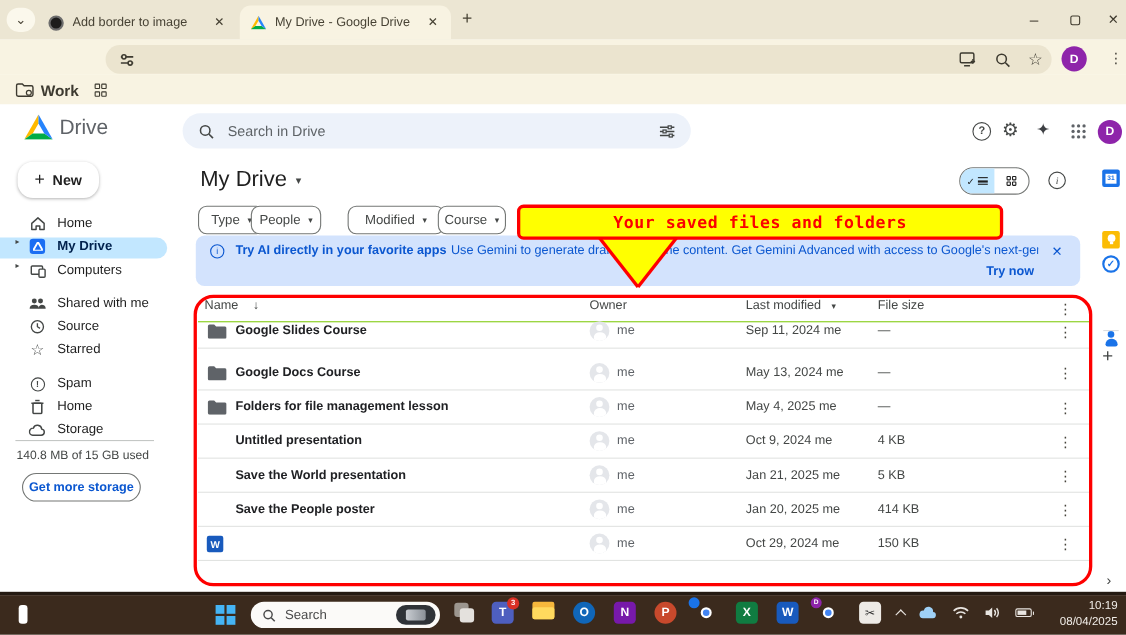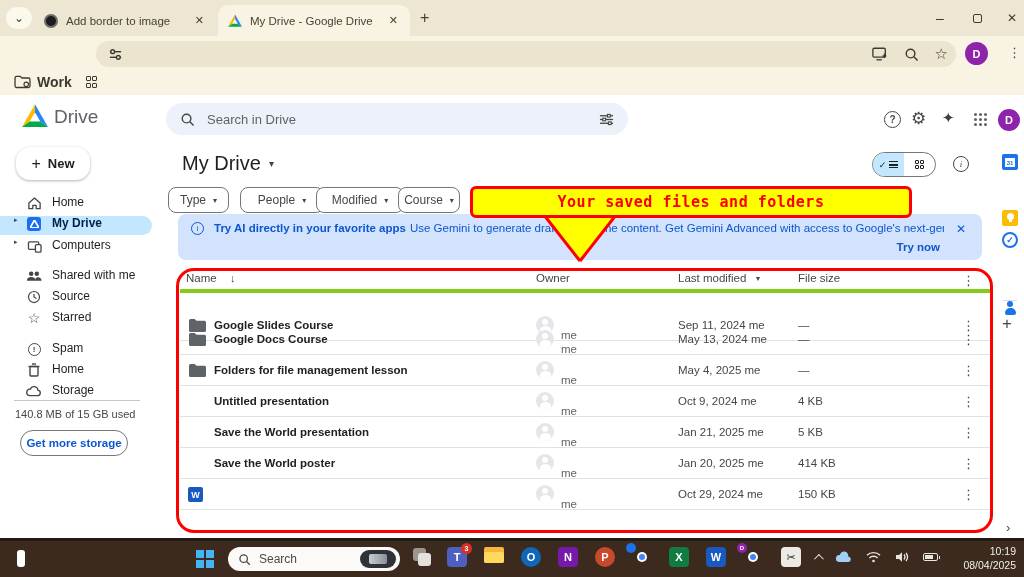--- a/index.html
+++ b/index.html
@@ -75,33 +75,33 @@
   .chip .caret { font-size:8px; }
 
   .banner { position:absolute; left:178px; top:214px; width:804px; height:46px; background:#D3E3FD; border-radius:8px; }
   .banner .iic { position:absolute; left:13px; top:8px; width:13px; height:13px; border:1.4px solid #0B57D0; border-radius:50%; display:flex; align-items:center; justify-content:center; font-size:8px; color:#0B57D0; }
   .banner .line { position:absolute; left:36px; top:8px; width:730px; white-space:nowrap; overflow:hidden; font-size:11.5px; color:#0B57D0; }
   .banner .line b { margin-right:4px; }
   .banner .bx { position:absolute; right:16px; top:8px; font-size:12px; color:#0B57D0; }
   .banner .trynow { position:absolute; right:42px; top:27px; font-size:11.5px; font-weight:bold; color:#0B57D0; }
 
   
-  .thead { position:absolute; left:180px; top:272px; width:810px; height:21px; font-size:11.5px; color:#444746; border-bottom:4px solid #84cc16; }
+  .thead { position:absolute; left:180px; top:272px; width:810px; height:21px; font-size:11.5px; color:#444746; border-bottom:1px solid #84cc16; }
   .col-name { position:absolute; left:6px; } .col-sort { position:absolute; left:50px; font-size:11px; }
   .col-owner { position:absolute; left:356px; }
   .col-mod { position:absolute; left:498px; } .col-modcaret { position:absolute; left:576px; font-size:8px; top:2px; }
   .col-size { position:absolute; left:618px; }
   .col-kebab { position:absolute; left:782px; top:1px; }
   .trow { position:absolute; left:180px; width:810px; height:31px; border-bottom:1px solid #E1E3E1; font-size:12px; color:#1f1f1f; }
   .trow .fic { position:absolute; left:8px; top:8px; }
   .trow .fname { position:absolute; left:34px; top:9px; font-weight:bold; color:#202124; font-size:11.5px; }
   .ownav { position:absolute; left:356px; top:6px; width:18px; height:18px; border-radius:50%; background:#E4E6EA; overflow:hidden; }
   .ownav::before { content:""; position:absolute; left:6px; top:3px; width:6px; height:6px; border-radius:50%; background:#fff; }
   .ownav::after { content:""; position:absolute; left:3.5px; top:10px; width:11px; height:8px; border-radius:50% 50% 0 0; background:#fff; }
-  .trow .owner { position:absolute; left:381px; top:9px; color:#5f6368; font-size:11.5px;margin-top:10px; }
+  .trow .owner { position:absolute; left:381px; top:9px; color:#5f6368; font-size:11.5px; }
   .trow .mod { position:absolute; left:498px; top:9px; color:#444746; font-size:11.5px; }
   .trow .fsize { position:absolute; left:618px; top:9px; color:#444746; font-size:11.5px; }
   .trow .kebab { position:absolute; left:782px; top:8px; }
   .folder-svg { width:18px; height:14px; }
   .slides-ic { width:15px; height:15px; background:#FBBC04; border-radius:3px; position:relative; }
   .slides-ic::after { content:""; position:absolute; left:3.5px; top:5px; width:8px; height:5px; background:#fff; border-radius:1px; }
   .docs-ic { width:13px; height:15px; background:#4285F4; border-radius:2px; position:relative; }
   .docs-ic::after { content:""; position:absolute; left:2.5px; top:4px; width:8px; height:1.5px; background:#fff; box-shadow:0 3px #fff, 0 6px #fff; }
   .word-ic { width:15px; height:15px; background:#185ABD; border-radius:2px; color:#fff; font-size:9px; font-weight:bold; display:flex; align-items:center; justify-content:center; }
 
@@ -360,25 +360,25 @@
       <span class="gridglyph">
         <span></span>
         <span></span>
         <span></span>
         <span></span>
       </span>
     </div>
 </div>
 <div class="info-c">i</div>
 
-<div class="chip" style="left:168px;width:61px">
+<div class="chip" style="left:180px;width:61px">
     <span>Type</span>
     <span class="caret">▾</span>
   </div>
-<div class="chip" style="left:240px;width:84px">
+<div class="chip" style="left:228px;width:64px">
     <span>People</span>
     <span class="caret">▾</span>
   </div>
 <div class="chip" style="left:316px;width:88px">
     <span>Modified</span>
     <span class="caret">▾</span>
   </div>
 <div class="chip" style="left:398px;width:62px">
     <span>Course</span>
     <span class="caret">▾</span>
@@ -398,21 +398,21 @@
 <div class="thead">
   <span class="col-name">Name</span>
   <span class="col-sort">↓</span>
   <span class="col-owner">Owner</span>
   <span class="col-mod">Last modified</span>
   <span class="col-modcaret">▾</span>
   <span class="col-size">File size</span>
   <span class="col-kebab kebab">⋮</span>
 </div>
 
-<div class="trow" style="top:310px">
+<div class="trow" style="top:286px">
   <span class="fic"><svg class="folder-svg" viewBox="0 0 18 14">
         <path d="M1,2.5 q0,-1.5 1.5,-1.5 h4.2 l1.8,1.8 h8 q1.5,0 1.5,1.5 v8.2 q0,1.5 -1.5,1.5 h-14 q-1.5,0 -1.5,-1.5 z" fill="#5F6368"></path>
       </svg></span>
   <span class="fname">Google Slides Course</span>
   <span class="ownav"></span>
   <span class="owner">me</span>
   <span class="mod">Sep 11, 2024 me</span>
   <span class="fsize">—</span>
   <span class="kebab">⋮</span>
 </div>
@@ -451,21 +451,21 @@
   <span class="fic"><span class="slides-ic"></span></span>
   <span class="fname">Save the World presentation</span>
   <span class="ownav"></span>
   <span class="owner">me</span>
   <span class="mod">Jan 21, 2025 me</span>
   <span class="fsize">5 KB</span>
   <span class="kebab">⋮</span>
 </div>
 <div class="trow" style="top:448px">
   <span class="fic"><span class="docs-ic"></span></span>
-  <span class="fname">Save the World poster</span>
+  <span class="fname">Save the People poster</span>
   <span class="ownav"></span>
   <span class="owner">me</span>
   <span class="mod">Jan 20, 2025 me</span>
   <span class="fsize">414 KB</span>
   <span class="kebab">⋮</span>
 </div>
 <div class="trow" style="top:479px">
   <span class="fic">
       <span class="word-ic">W</span>
     </span>

